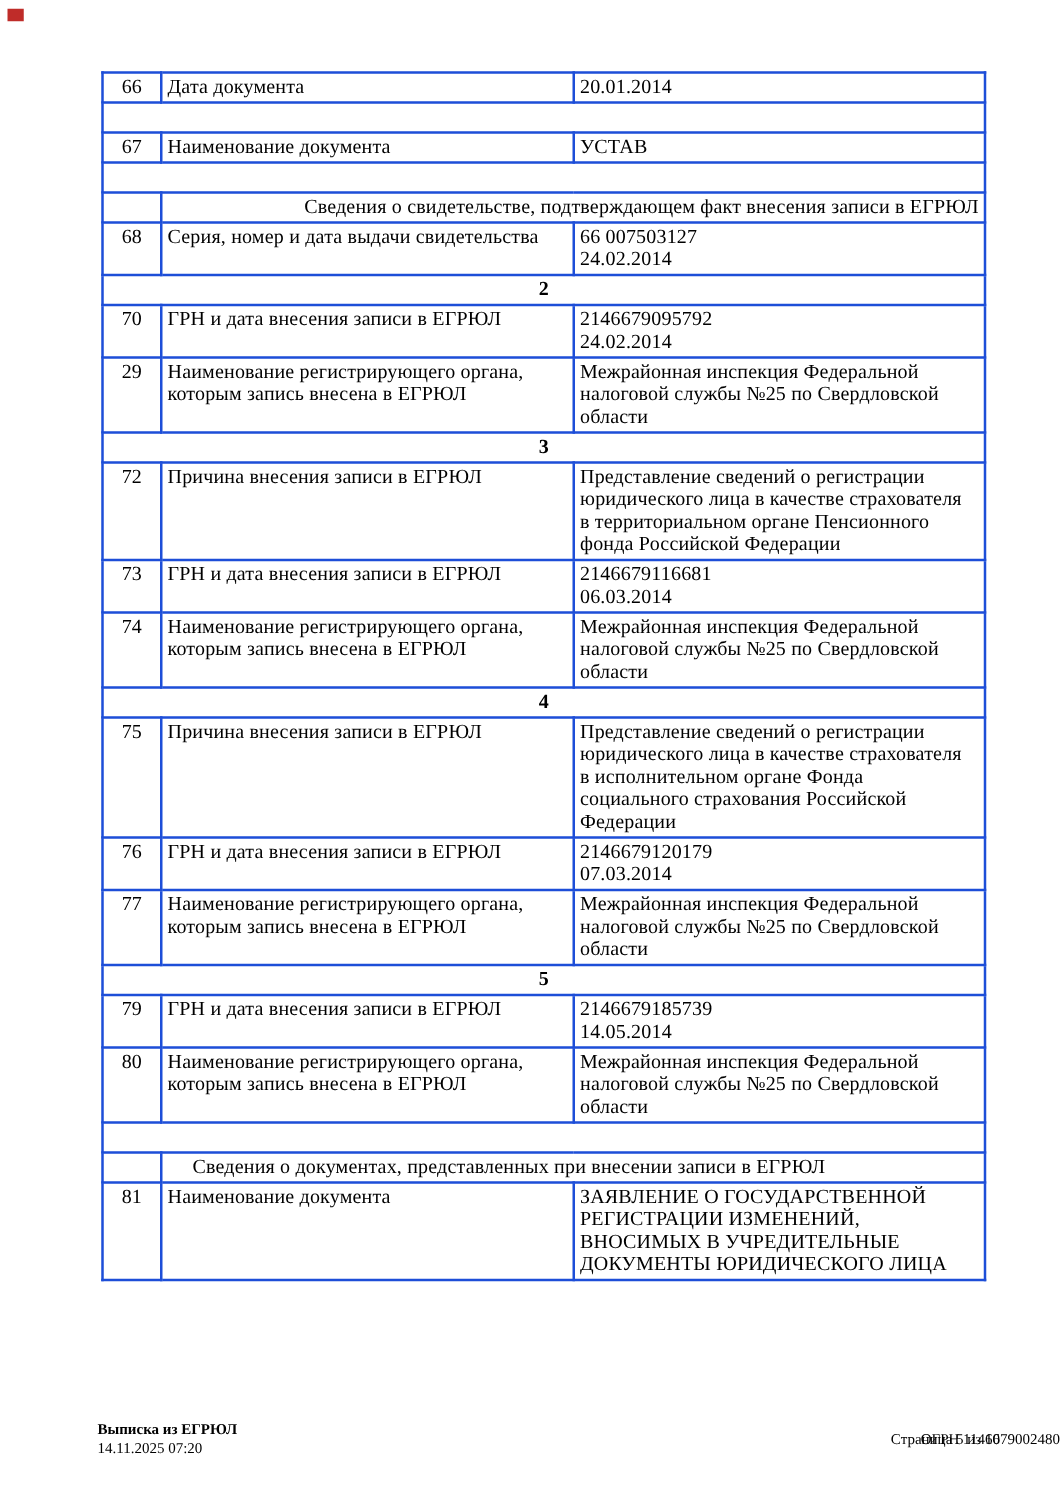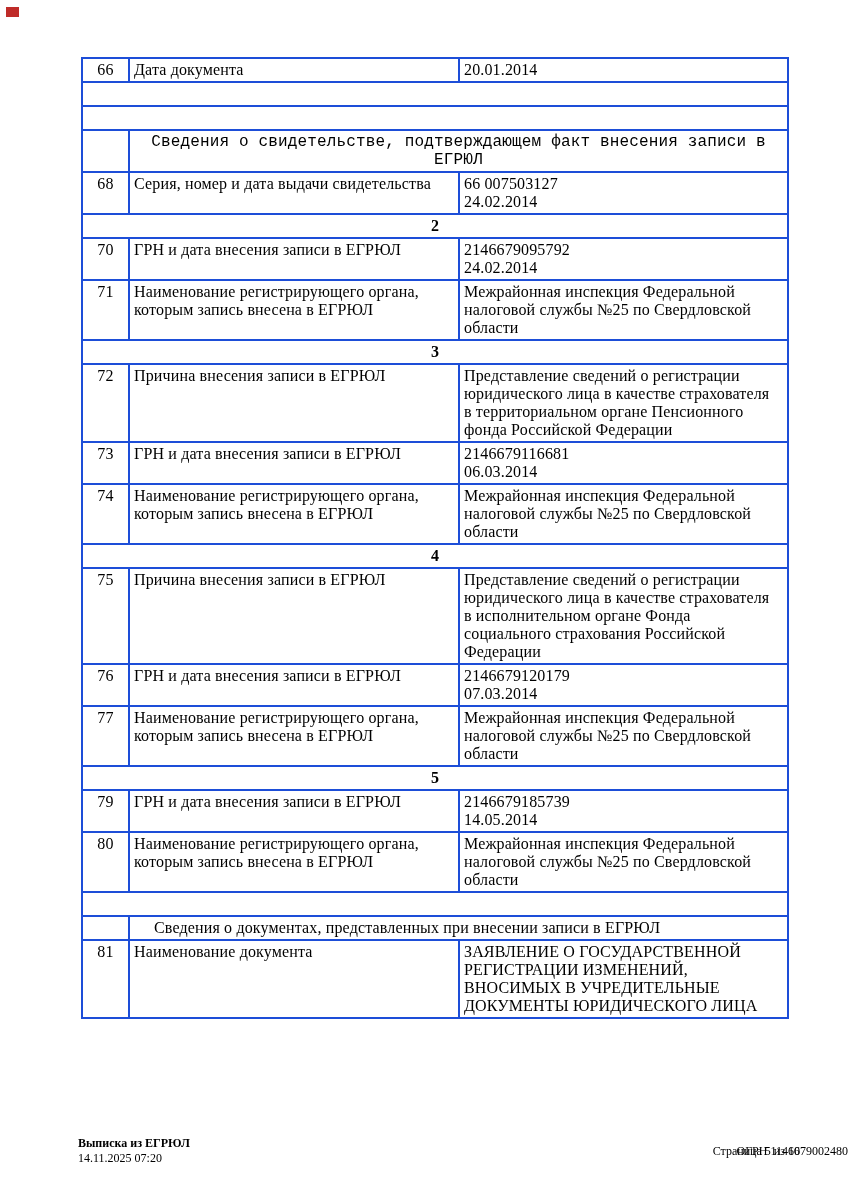--- a/index.html
+++ b/index.html
@@ -107,43 +107,48 @@
     <tbody>
         <tr>
           <td class="c-num">66</td>
           <td class="c-label">Дата документа</td>
           <td class="c-value">20.01.2014</td>
         </tr>
         <tr>
           <td class="c-spacer" colspan="3"></td>
         </tr>
         <tr>
+          <td class="c-num">67</td>
+          <td class="c-label">Наименование документа</td>
+          <td class="c-value">УСТАВ</td>
+        </tr>
+        <tr>
           <td class="c-spacer" colspan="3"></td>
         </tr>
         <tr>
           <td class="c-num"></td>
-          <td class="c-header" colspan="2" style="text-align: center; font-family: Liberation Mono, monospace;">Сведения о свидетельстве, подтверждающем факт внесения записи в ЕГРЮЛ</td>
+          <td class="c-header" colspan="2" style="text-align: right;">Сведения о свидетельстве, подтверждающем факт внесения записи в ЕГРЮЛ</td>
         </tr>
         <tr>
           <td class="c-num">68</td>
           <td class="c-label">Серия, номер и дата выдачи свидетельства</td>
           <td class="c-value">66 007503127
 24.02.2014</td>
         </tr>
         <tr>
           <td class="c-section" colspan="3">2</td>
         </tr>
         <tr>
           <td class="c-num">70</td>
           <td class="c-label">ГРН и дата внесения записи в ЕГРЮЛ</td>
           <td class="c-value">2146679095792
 24.02.2014</td>
         </tr>
         <tr>
-          <td class="c-num">71</td>
+          <td class="c-num">29</td>
           <td class="c-label">Наименование регистрирующего органа,
 которым запись внесена в ЕГРЮЛ</td>
           <td class="c-value">Межрайонная инспекция Федеральной
 налоговой службы №25 по Свердловской
 области</td>
         </tr>
         <tr>
           <td class="c-section" colspan="3">3</td>
         </tr>
         <tr>

